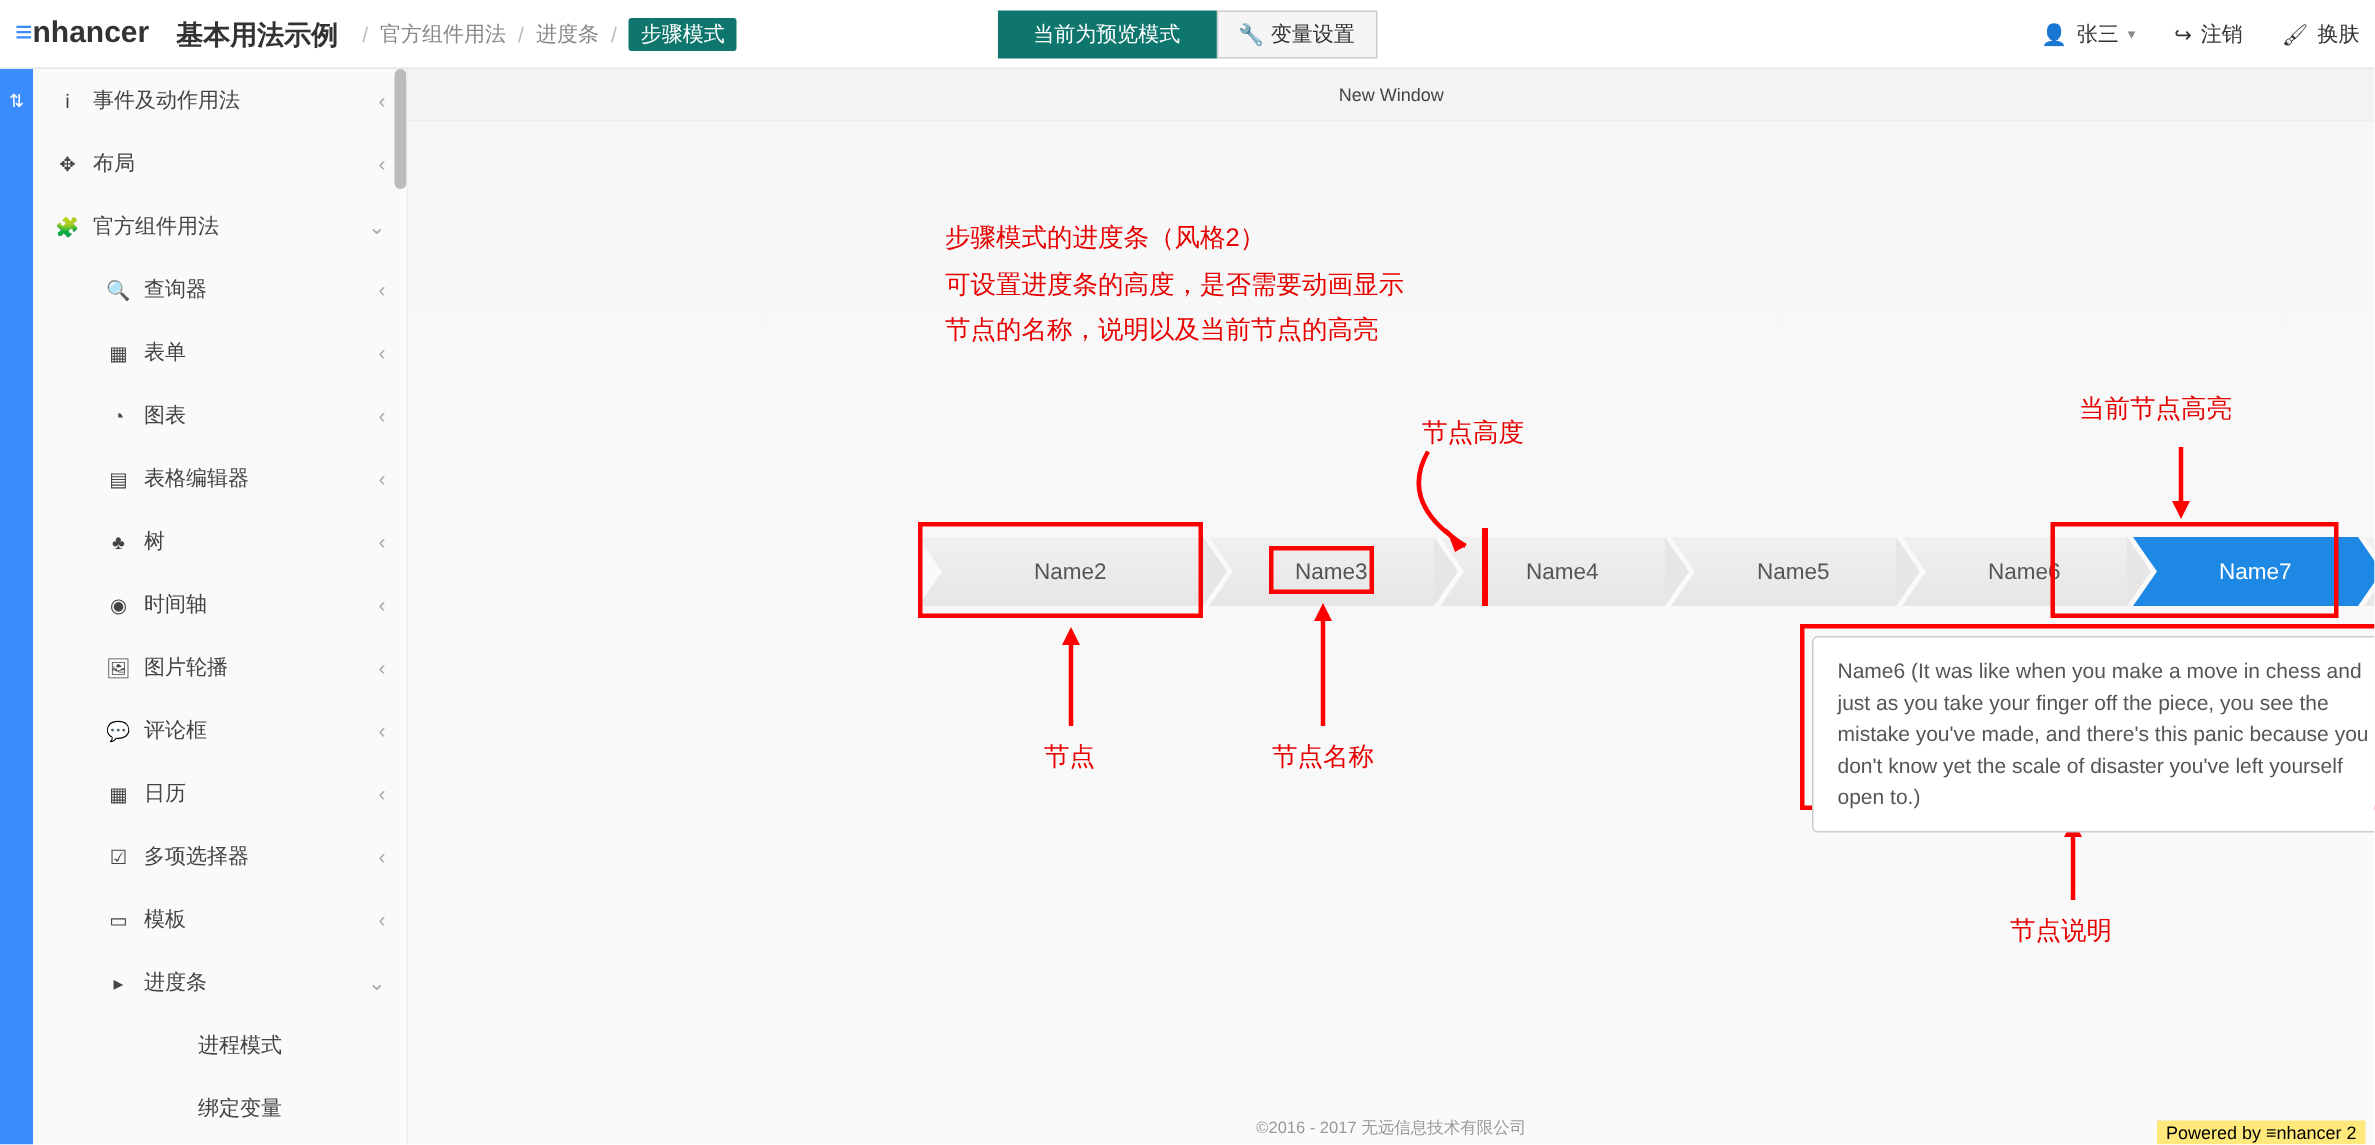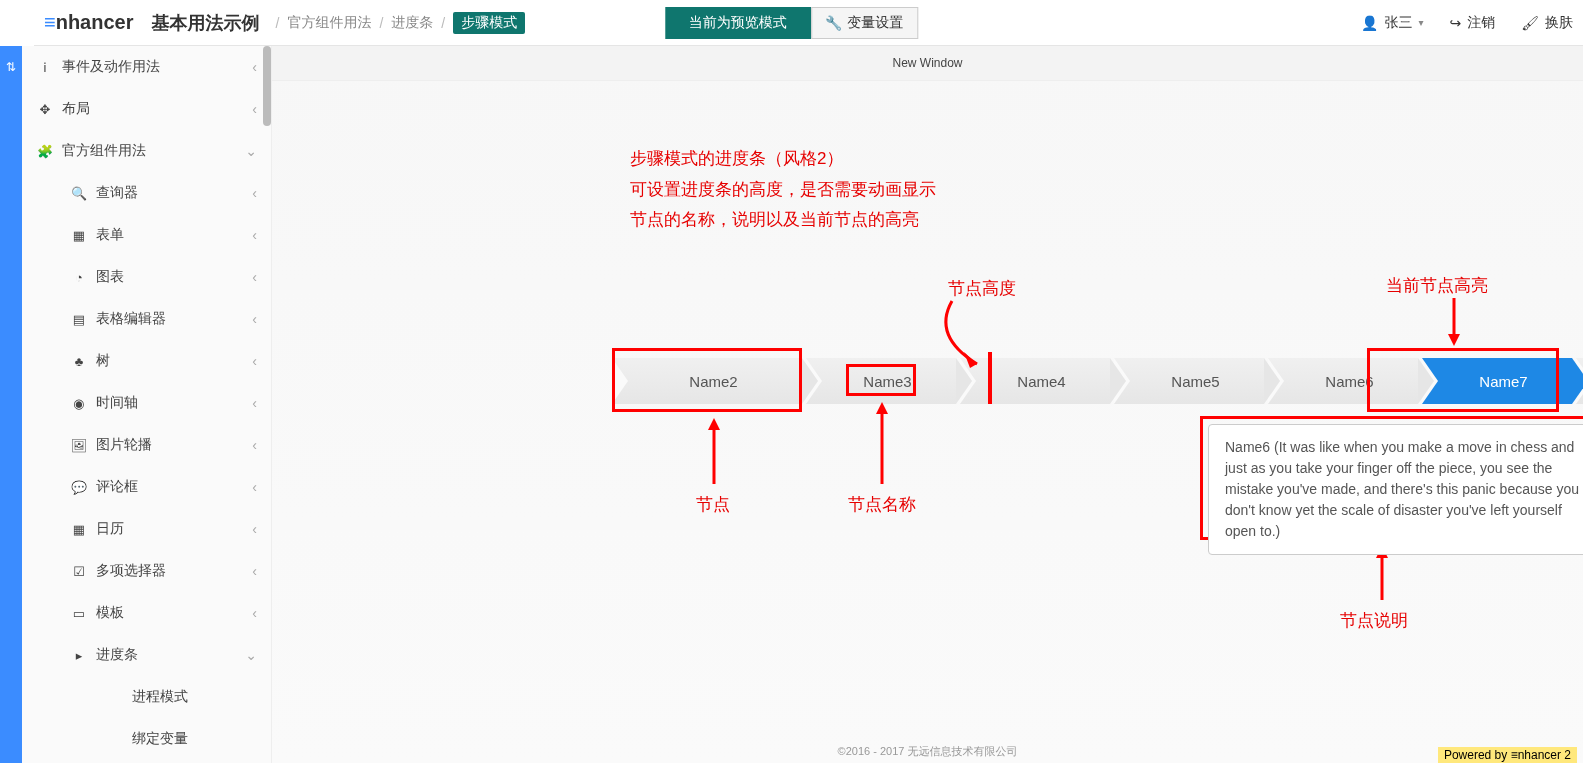--- a/index.html
+++ b/index.html
@@ -1,19 +1,19 @@
 <!DOCTYPE html>
 <html><head>
 <meta charset="utf-8">
 <style>
 * { margin: 0; padding: 0; box-sizing: border-box; }
 body { font-family: "Microsoft YaHei", Arial, sans-serif; font-size: 14px; color: #333; background: #fff; overflow: hidden; }
 
 
-.topbar { height: 46px; display: flex; align-items: center; border-bottom: 1px solid #e5e5e5; padding: 0 10px; margin-left: 34px; }
+.topbar { height: 46px; display: flex; align-items: center; border-bottom: 1px solid #e5e5e5; padding: 0 10px; }
 .logo { font-size: 20px; font-weight: bold; color: #333; margin-right: 18px; }
 .logo .e { color: #3b8cff; font-weight: 900; }
 .app-title { font-size: 18px; font-weight: bold; margin-right: 16px; }
 .crumbs { display: flex; align-items: center; gap: 8px; color: #888; font-size: 14px; }
 .crumbs .sep { color: #bbb; }
 .crumbs .active { background: #0f766e; color: #fff; padding: 2px 8px; border-radius: 2px; }
 .top-center { position: absolute; left: 50%; transform: translateX(-50%); display: flex; align-items: center; gap: 0; }
 .preview-btn { background: #0f766e; color: #fff; padding: 7px 24px; font-size: 14px; }
 .var-btn { background: #f5f5f5; border: 1px solid #ccc; padding: 6px 14px; font-size: 14px; display: flex; align-items: center; gap: 4px; }
 .top-right { margin-left: auto; display: flex; align-items: center; gap: 26px; font-size: 14px; }
@@ -197,21 +197,21 @@
   <div class="main">
     <div class="win-title">New Window</div>
 
     <div class="anno-block" style="top:98px; left:358px;">
       <div>步骤模式的进度条（风格2）</div>
       <div>可设置进度条的高度，是否需要动画显示</div>
       <div>节点的名称，说明以及当前节点的高亮</div>
     </div>
 
     <div class="anno-block" style="top:228px; left:676px;">节点高度</div>
-    <div class="anno-block" style="top:225px; left:1114px;">当前节点高亮</div>
+    <div class="anno-block" style="top:212px; left:1114px;">当前节点高亮</div>
     <div class="anno-block" style="top:444px; left:424px;">节点</div>
     <div class="anno-block" style="top:444px; left:576px;">节点名称</div>
     <div class="anno-block" style="top:560px; left:1068px;">节点说明</div>
 
     <div class="steps-row" id="steps-row">
         <div class="step w1">Name2</div>
         <div class="step w2">Name3</div>
         <div class="step w2">Name4</div>
         <div class="step w2">Name5</div>
         <div class="step w2">Name6</div>

